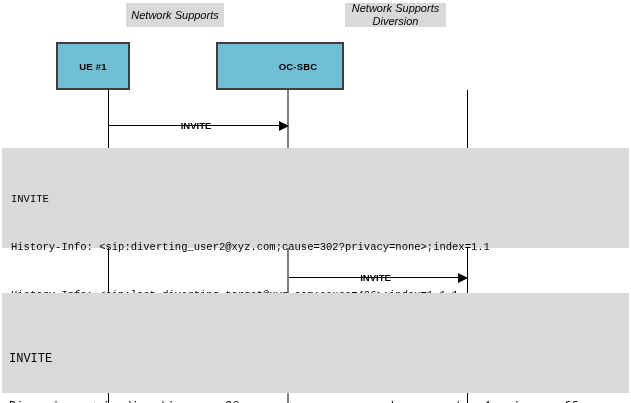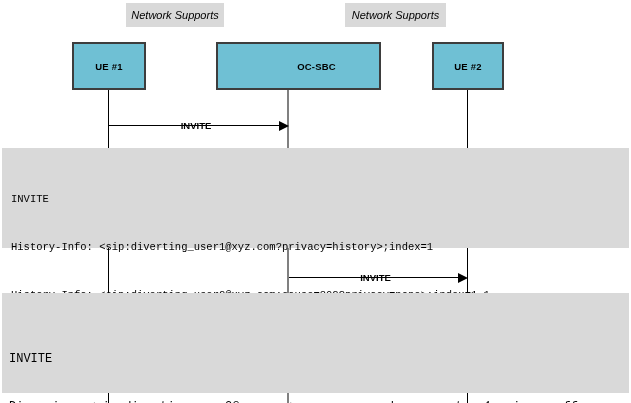--- a/index.html
+++ b/index.html
@@ -15,22 +15,22 @@
   }
   .ann-1 { left:126px; width:98px; }
   .ann-2 { left:345px; width:101px; }
   
   .actor {
     position:absolute; top:42px; height:48px; box-sizing:border-box;
     background:var(--actor-fill,#6fc0d4); border:2px solid #3d3d3d;
     display:flex; align-items:center; justify-content:center;
     font-weight:bold; font-size:9.5px; letter-spacing:0.2px;
   }
-  .actor-ue1 { left:72px;  width:74px;justify-content:center; }
-  .actor-sbc { left:216px; width:165px;padding-left:36px; }
+  .actor-ue1 { left:56px;  width:74px;justify-content:center; }
+  .actor-sbc { left:216px; width:128px;padding-left:36px; }
   .actor-ue2 { left:432px; width:72px; }
   
   .lifeline { position:absolute; top:90px; height:313px; z-index:1; }
   .lifeline-ue1 { left:108px; width:1px; background:#000; }
   .lifeline-sbc { left:287px; width:2px; background:var(--sbc-line,#808080); }
   .lifeline-ue2 { left:467px; width:1px; background:#000; }
   
   .sipbox {
     position:absolute; left:2px; width:627px; height:100px; box-sizing:border-box;
     background:var(--box-fill,#d9d9d9); z-index:2;
@@ -55,45 +55,42 @@
 </head>
 <body>
 
 <div class="canvas" style="--actor-fill: #6fc0d4; --box-fill: #d9d9d9; --sbc-line: #808080;">
 
   <div class="annotation ann-1">
     <div>Network Supports</div>
   </div>
   <div class="annotation ann-2">
     <div>Network Supports</div>
+    <div>Diversion</div>
   </div>
 
   <div class="actor actor-ue1">
     <span>UE #1</span>
   </div>
   <div class="actor actor-sbc">
     <span>OC-SBC</span>
-  </div>
-  <div class="actor actor-ue2">
-    <span>UE #2</span>
   </div>
 
   <div class="lifeline lifeline-ue1"></div>
   <div class="lifeline lifeline-sbc"></div>
   <div class="lifeline lifeline-ue2"></div>
 
   <div class="arrow arrow-1">
     <div class="shaft"></div>
     <div class="head"></div>
     <div class="label">INVITE</div>
   </div>
 
   <div class="sipbox sipbox-1">
     <div>INVITE</div>
-    <div>History-Info: &lt;sip:diverting_user1@xyz.com?privacy=history&gt;;index=1</div>
     <div>History-Info: &lt;sip:diverting_user2@xyz.com;cause=302?privacy=none&gt;;index=1.1</div>
     <div>History-Info: &lt;sip:last_diverting_target@xyz.com;cause=486&gt;;index=1.1.1</div>
   </div>
 
   <div class="arrow arrow-2">
     <div class="shaft"></div>
     <div class="head"></div>
     <div class="label">INVITE</div>
   </div>
 

